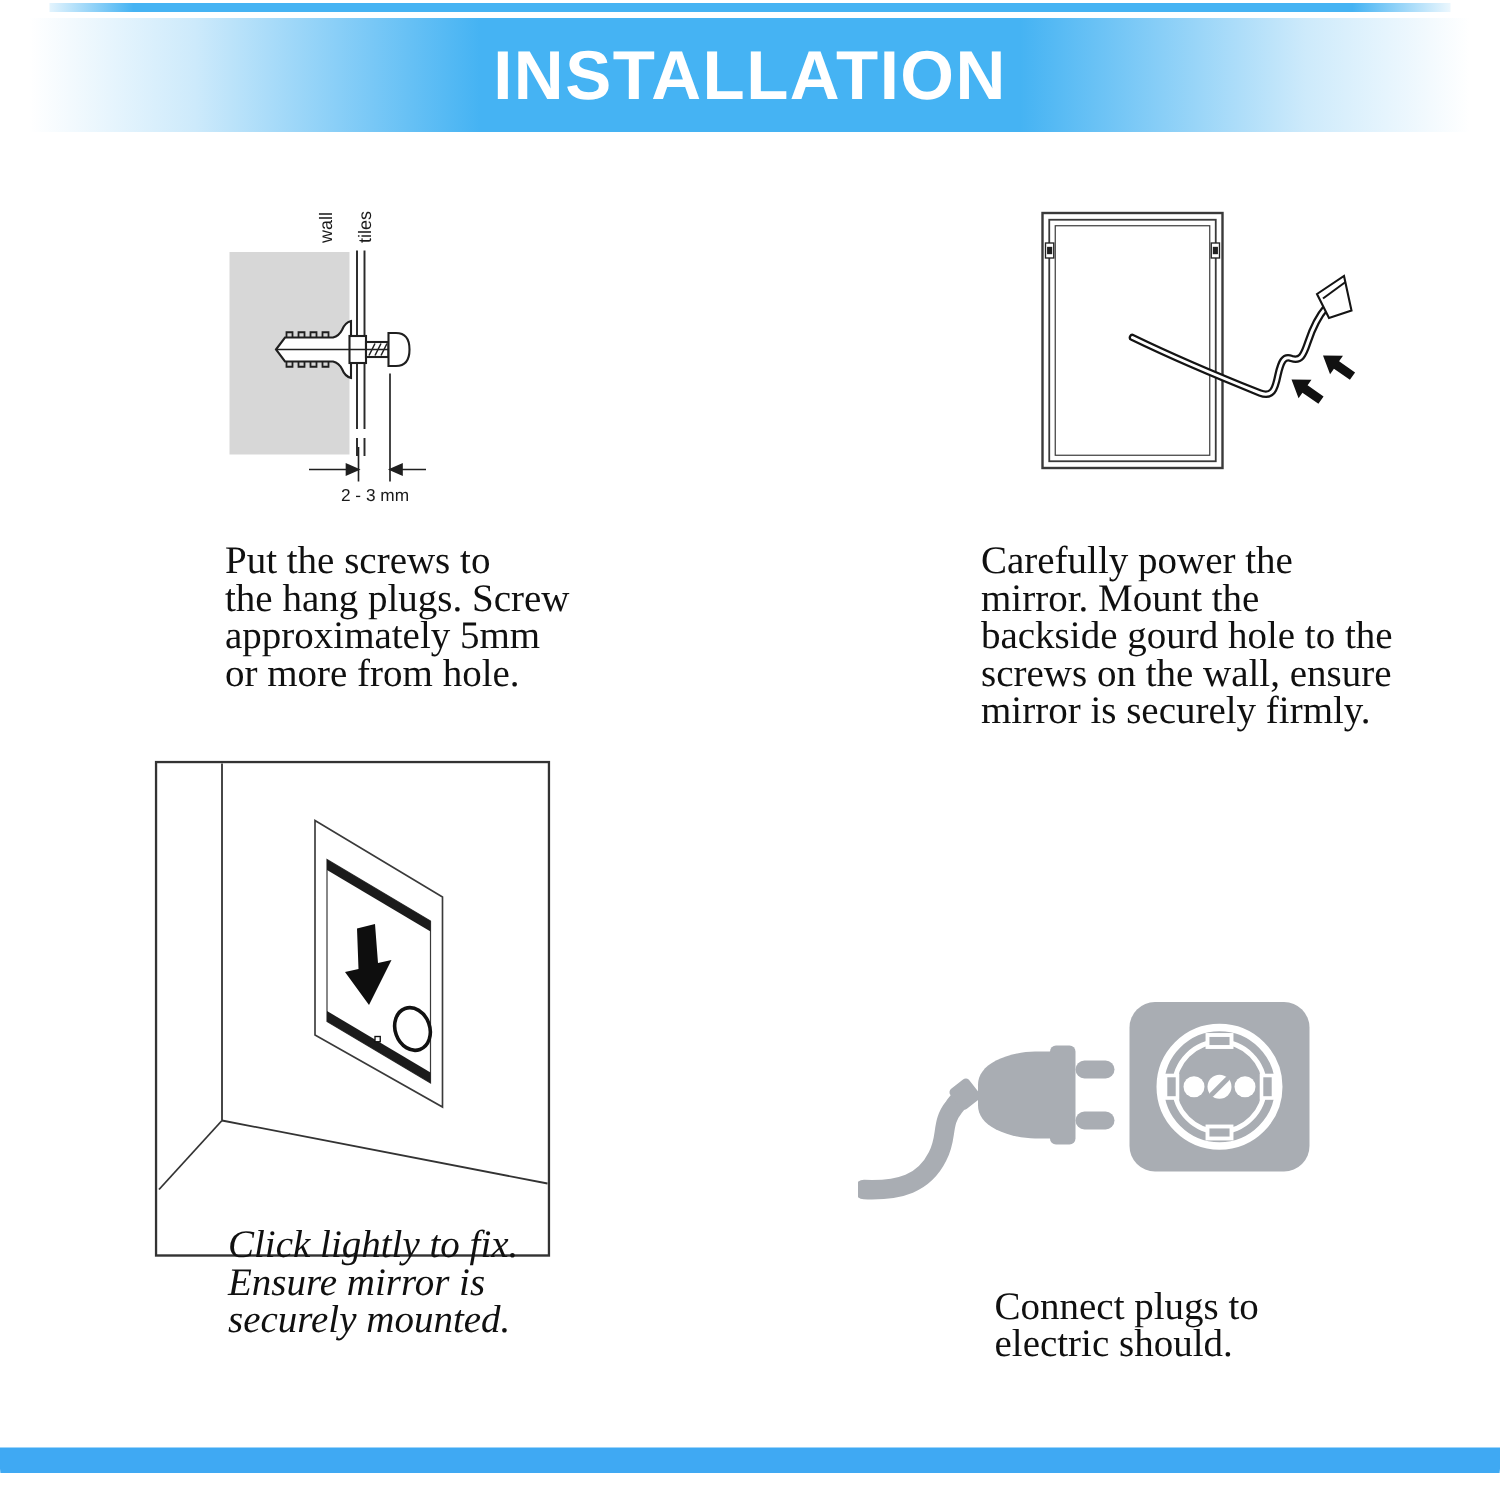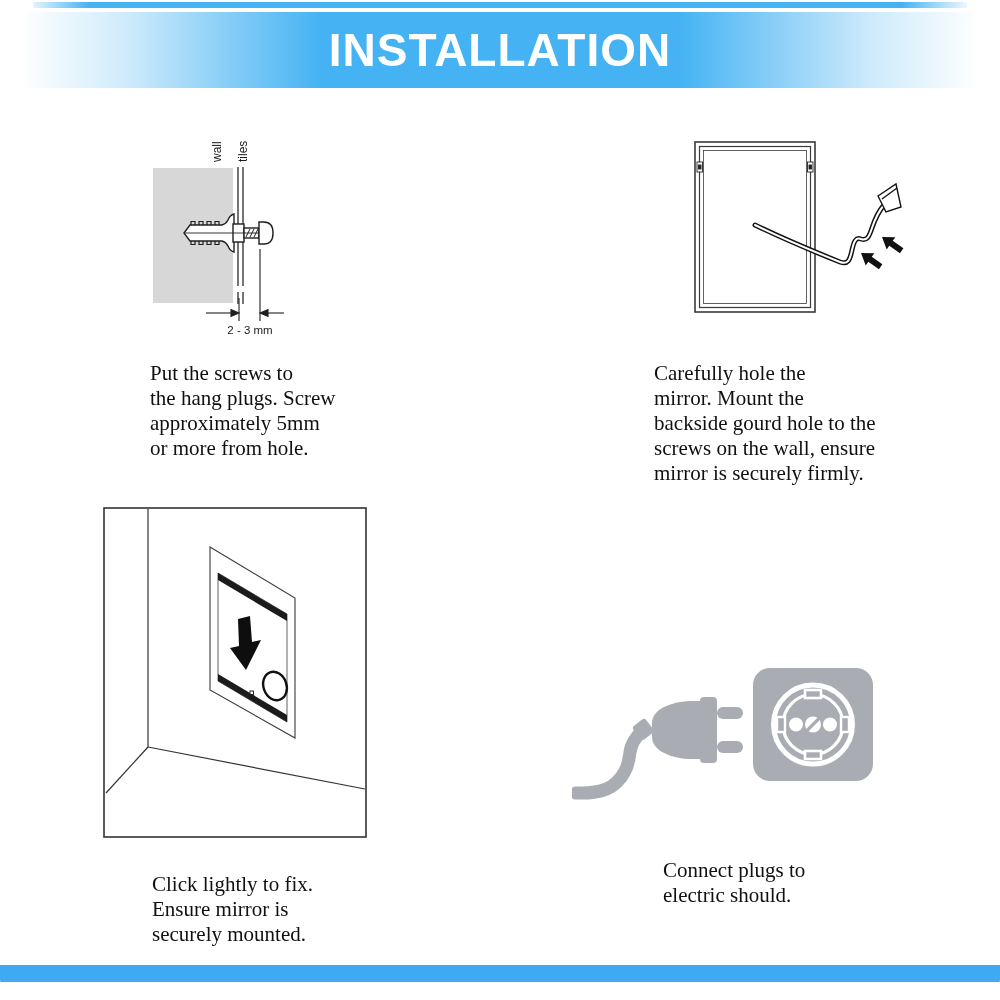--- a/index.html
+++ b/index.html
@@ -7,24 +7,24 @@
           font-family:"Liberation Serif",serif;border-radius:21px;}
   
   .top-line{position:absolute;left:33px;top:2px;width:934px;height:6px;
     background:linear-gradient(90deg,rgba(69,179,243,.15) 0%,#45b3f3 6%,#45b3f3 93%,rgba(69,179,243,.1) 100%);}
   .header-band{position:absolute;left:0;top:12px;width:1000px;height:76px;
     background:linear-gradient(90deg,#ffffff 2%,#cdeafb 13%,#45b3f3 32%,#45b3f3 68%,#cdeafb 87%,#ffffff 98%);
     display:flex;align-items:center;justify-content:center;}
   .header-band h1{margin:0;font-family:"Liberation Sans",sans-serif;font-weight:bold;
     font-size:46px;letter-spacing:1px;color:#ffffff;}
   
-  .txt{position:absolute;font-size:21px;line-height:25px;color:#101010;}
+  .txt{position:absolute;font-size:26px;line-height:25px;color:#101010;}
   .t1{left:150px;top:361px;}
   .t2{left:654px;top:361px;}
-  .t3{left:152px;top:872px;}
+  .t3{left:152px;top:817px;font-style:italic;}
   .t4{left:663px;top:858px;}
   .dg{position:absolute;}
   .svgtxt{font-family:"Liberation Sans",sans-serif;fill:#1a1a1a;}
   
   .footer-bar{position:absolute;left:0;top:965px;width:1000px;height:17px;background:#3fa9f3;}
 </style>
 </head>
 <body>
 
 <div class="canvas">
@@ -102,21 +102,21 @@
       <g transform="translate(221,133) rotate(35)">
         <polygon points="0,0 11,-7.5 11,-3 24,-3 24,3 11,3 11,7.5"></polygon>
       </g>
       <g transform="translate(242,117) rotate(35)">
         <polygon points="0,0 11,-7.5 11,-3 24,-3 24,3 11,3 11,7.5"></polygon>
       </g>
     </g>
   </svg>
 
   <div class="txt t2">
-    <div>Carefully hole the</div>
+    <div>Carefully power the</div>
     <div>mirror. Mount the</div>
     <div>backside gourd hole to the</div>
     <div>screws on the wall, ensure</div>
     <div>mirror is securely firmly.</div>
   </div>
 
   <svg class="dg" style="left:103px;top:507px" width="264" height="331" viewBox="0 0 264 331">
     <rect x="1" y="1" width="262" height="329" fill="#ffffff" stroke="#333" stroke-width="1.6"></rect>
     <g stroke="#333" stroke-width="1.2" fill="none">
       <line x1="45" y1="2" x2="45" y2="240"></line>

